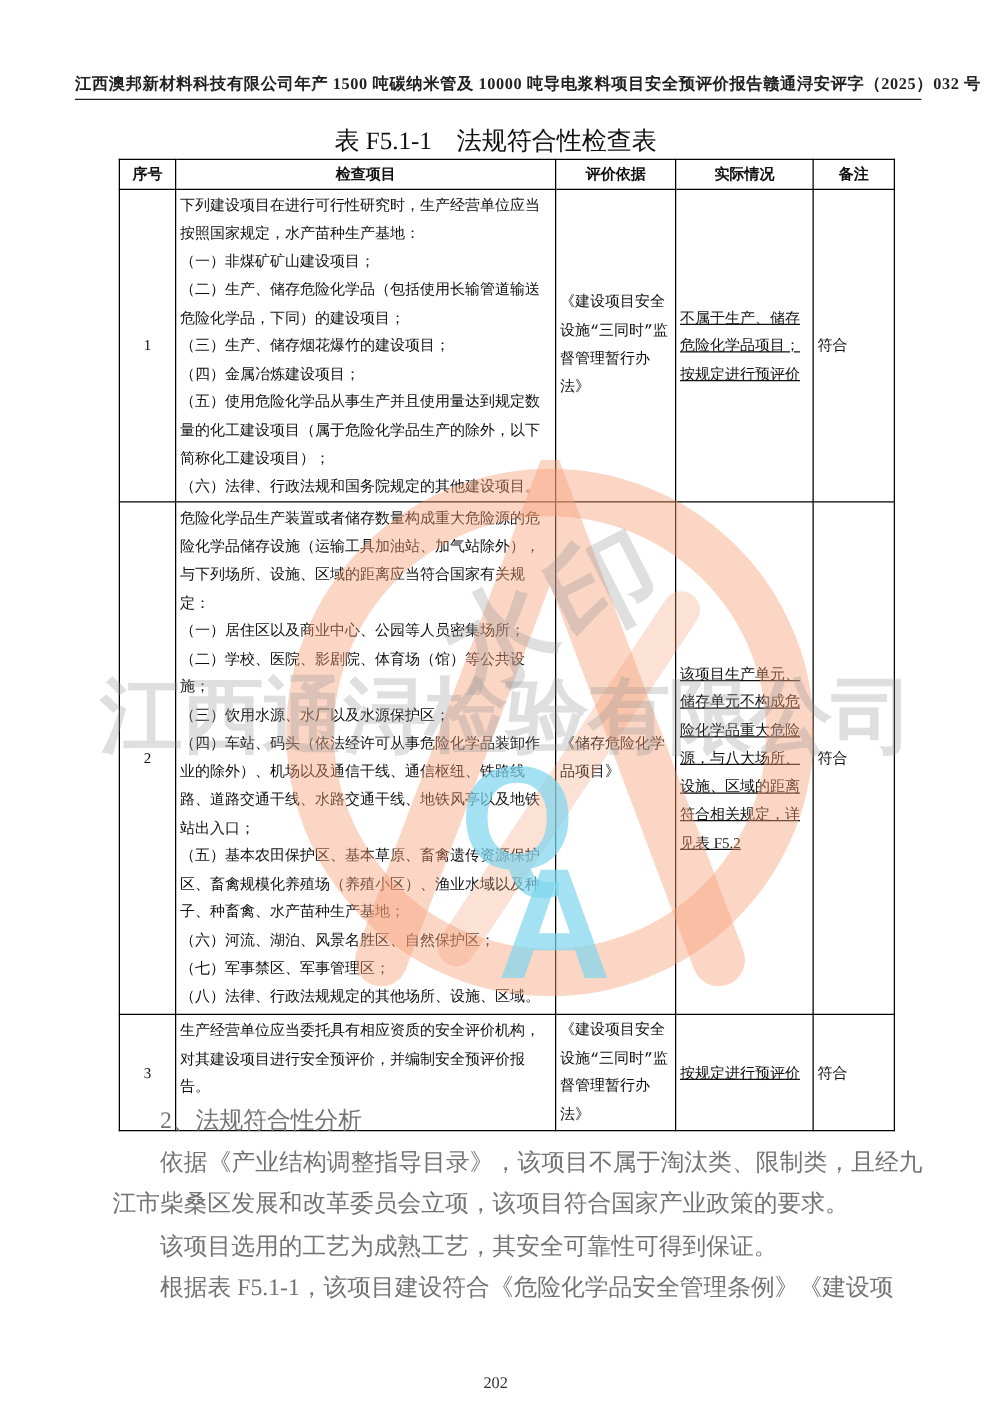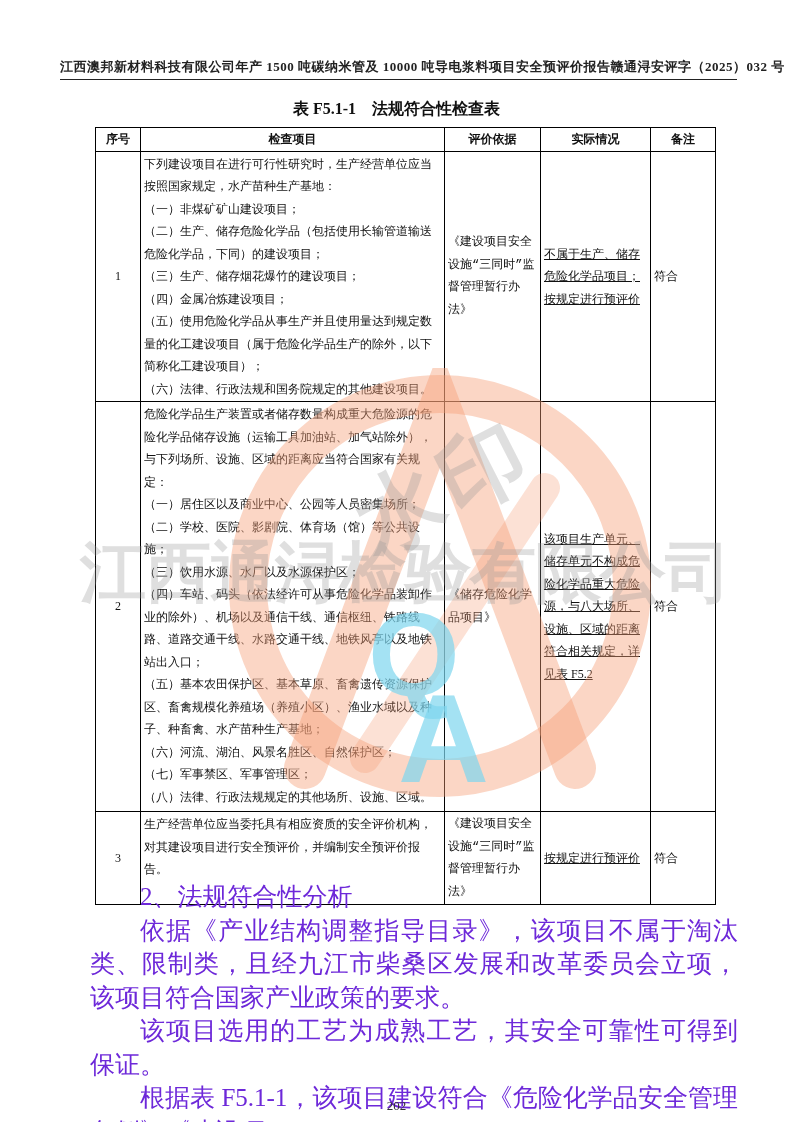--- a/index.html
+++ b/index.html
@@ -14,21 +14,21 @@
   .doc-header{
     position:absolute;top:58px;left:60px;right:56px;
     font-size:13px;letter-spacing:.5px;color:#222;
     border-bottom:1.5px solid #222;padding-bottom:3px;
     white-space:nowrap;font-weight:bold;
   }
 
   
   .table-title{
     position:absolute;top:99px;left:0;width:100%;
-    text-align:center;font-size:16px;font-weight:bold;color:#111;
+    text-align:center;font-size:20px;font-weight:normal;color:#111;
   }
 
   
   table.checklist{
     position:absolute;top:127px;left:95px;width:620px;
     border-collapse:collapse;table-layout:fixed;
   }
   table.checklist th, table.checklist td{
     border:1.6px solid #000;
     font-size:12px;line-height:22.5px;color:#111;
@@ -40,22 +40,22 @@
   td.seq{text-align:center;vertical-align:middle;font-family:"Liberation Serif",serif;}
   td.item{vertical-align:top;white-space:pre-wrap;text-align:left;}
   td.basis{vertical-align:middle;text-align:left;font-family:Liberation Mono, monospace;}
   td.actual{vertical-align:middle;text-align:left;text-decoration:underline;}
   td.remark{vertical-align:middle;text-align:left;padding-left:4px;}
   tr.r1{height:230px;} tr.r2{height:410px;} tr.r3{height:88px;}
 
   
   .paras{position:absolute;top:880px;left:90px;width:648px;}
   .paras p{
-    margin:0;font-size:25px;line-height:33.5px;text-indent:2em;
-    color:#6d28d9;text-align:justify;
+    margin:0;font-size:19px;line-height:33.5px;text-indent:2em;
+    color:#737373;text-align:justify;
   }
 
   .page-number{
     position:absolute;top:1098px;left:0;width:100%;text-align:center;
     font-size:13px;color:#333;
   }
 
   
   .watermark{position:absolute;inset:0;z-index:6;pointer-events:none;}
   .wm-ring-svg{position:absolute;left:215px;top:368px;}

